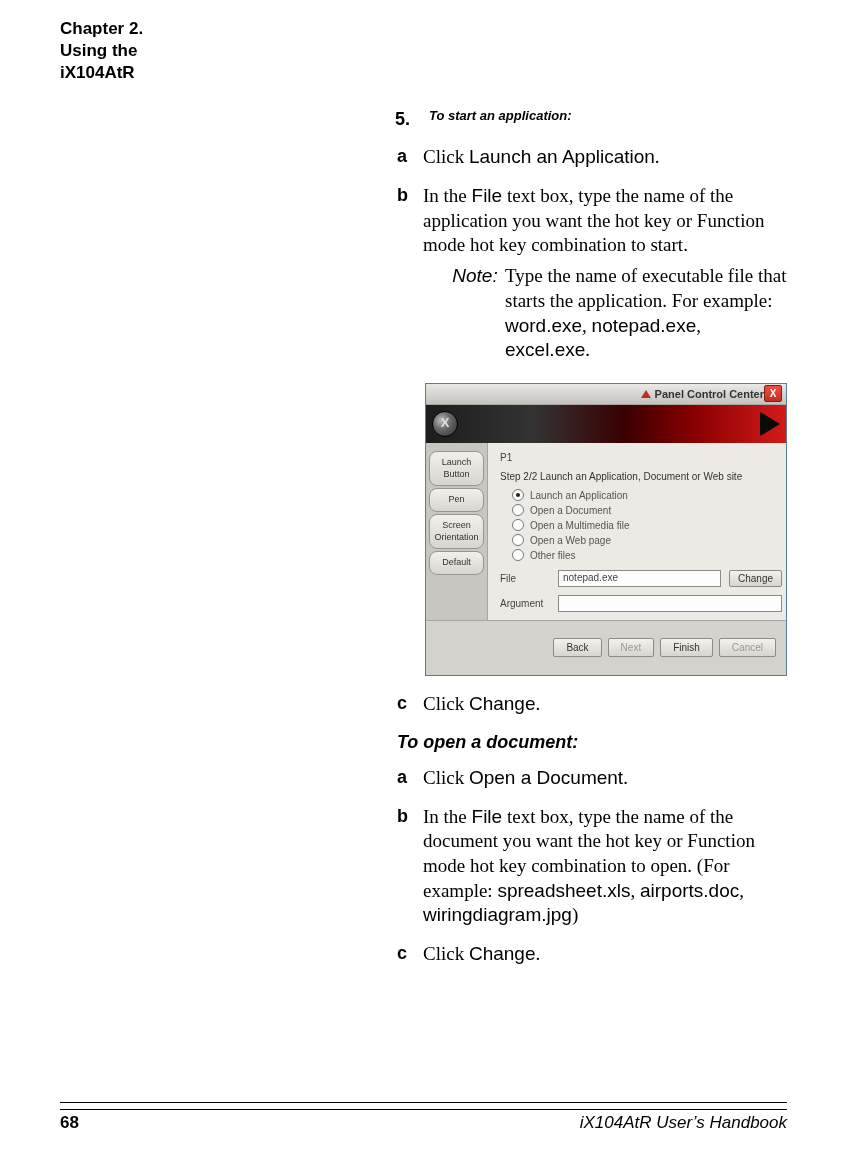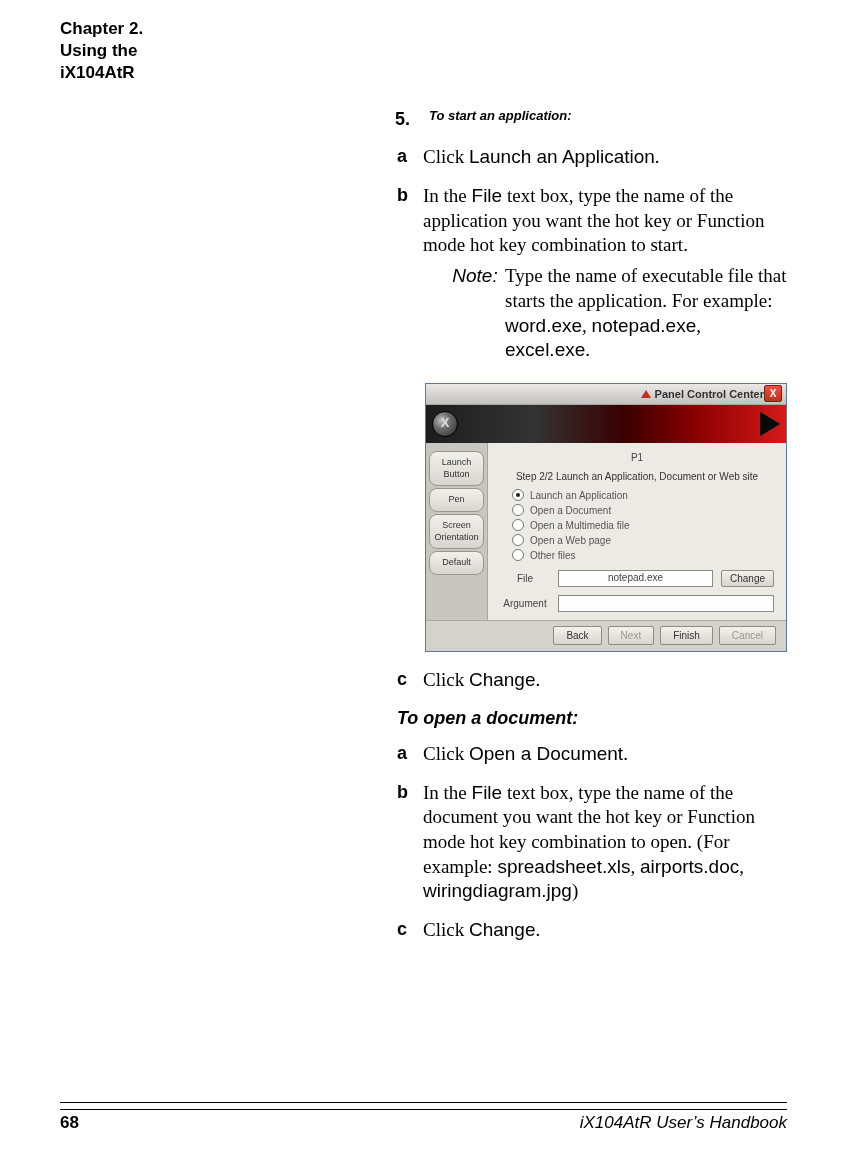--- a/index.html
+++ b/index.html
@@ -168,23 +168,22 @@
     border:1px solid #989690;
     border-radius: 8px;
     font-size: 9px;
     text-align: center;
     color:#333;
     padding: 5px 1px;
     white-space: pre-line;
   }
   .main-pane {
     flex:1;
-    padding: 8px 12px 8px 12px;
+    padding: 8px 4px 8px 12px;
     color:#333;
-    text-align:center;
   }
   .p1 { font-size: 10px; color:#444; margin-bottom:6px; }
   .step-line { font-size:10px; margin-bottom:6px; }
   .radio-line { display:flex; align-items:center; gap:6px; margin: 2px 0 2px 12px; font-size:10px; color:#555;}
   .radio {
     width:10px; height:10px; border-radius:50%; border:1px solid #777;
     background: #fff; display:flex; align-items:center; justify-content:center;
   }
   .radio.sel::after { content:""; width:4px; height:4px; border-radius:50%; background:#222; }
   .field-row { display:flex; align-items:center; gap:8px; margin-top:8px; font-size:10px; }
@@ -200,21 +199,21 @@
   .tf.empty { color: transparent; }
   .chg-btn {
     font-size:10px; padding: 1px 8px;
     background: linear-gradient(to bottom,#f3f1ec,#d7d5cf);
     border:1px solid #8d8b85; border-radius:2px; color:#333;
   }
   .bottom-btns {
     height: 30px;
     background: #d4d2cc;
     display:flex; align-items:center; justify-content:flex-end;
-    gap:6px; padding: 0 10px;
+    gap:6px; padding: 12px 10px;
     border-top: 1px solid #a7a6a2;
   }
   .bb {
     font-size:10px; padding:2px 12px;
     background: linear-gradient(to bottom,#f3f1ec,#d7d5cf);
     border:1px solid #8d8b85; border-radius:2px; color:#333;
   }
   .bb.dis { color:#9a9892; }
   .subhead {
     font-family: Helvetica, Arial, sans-serif;

